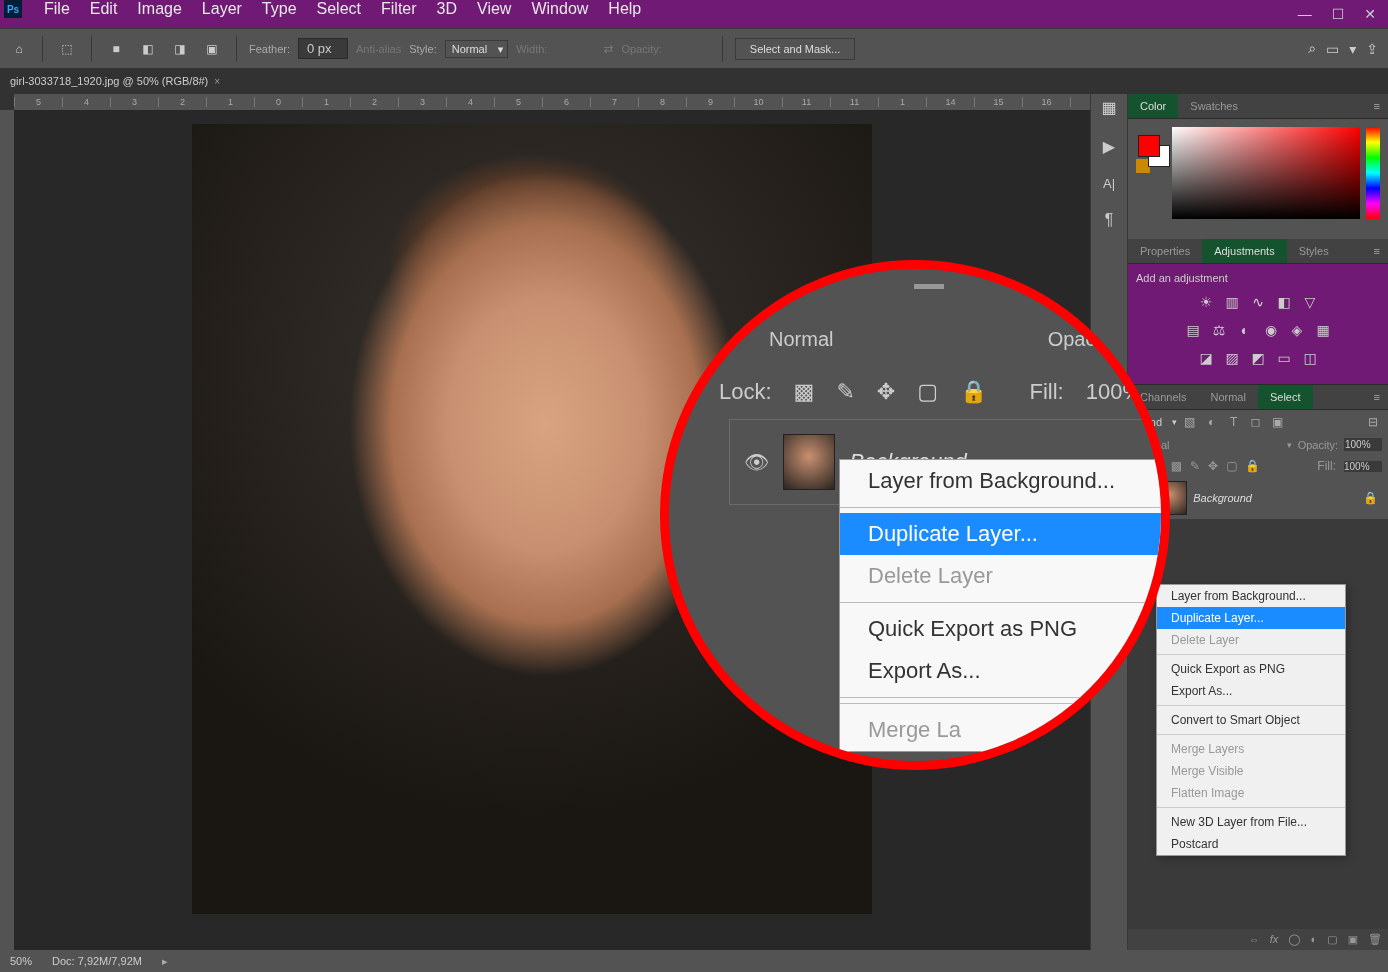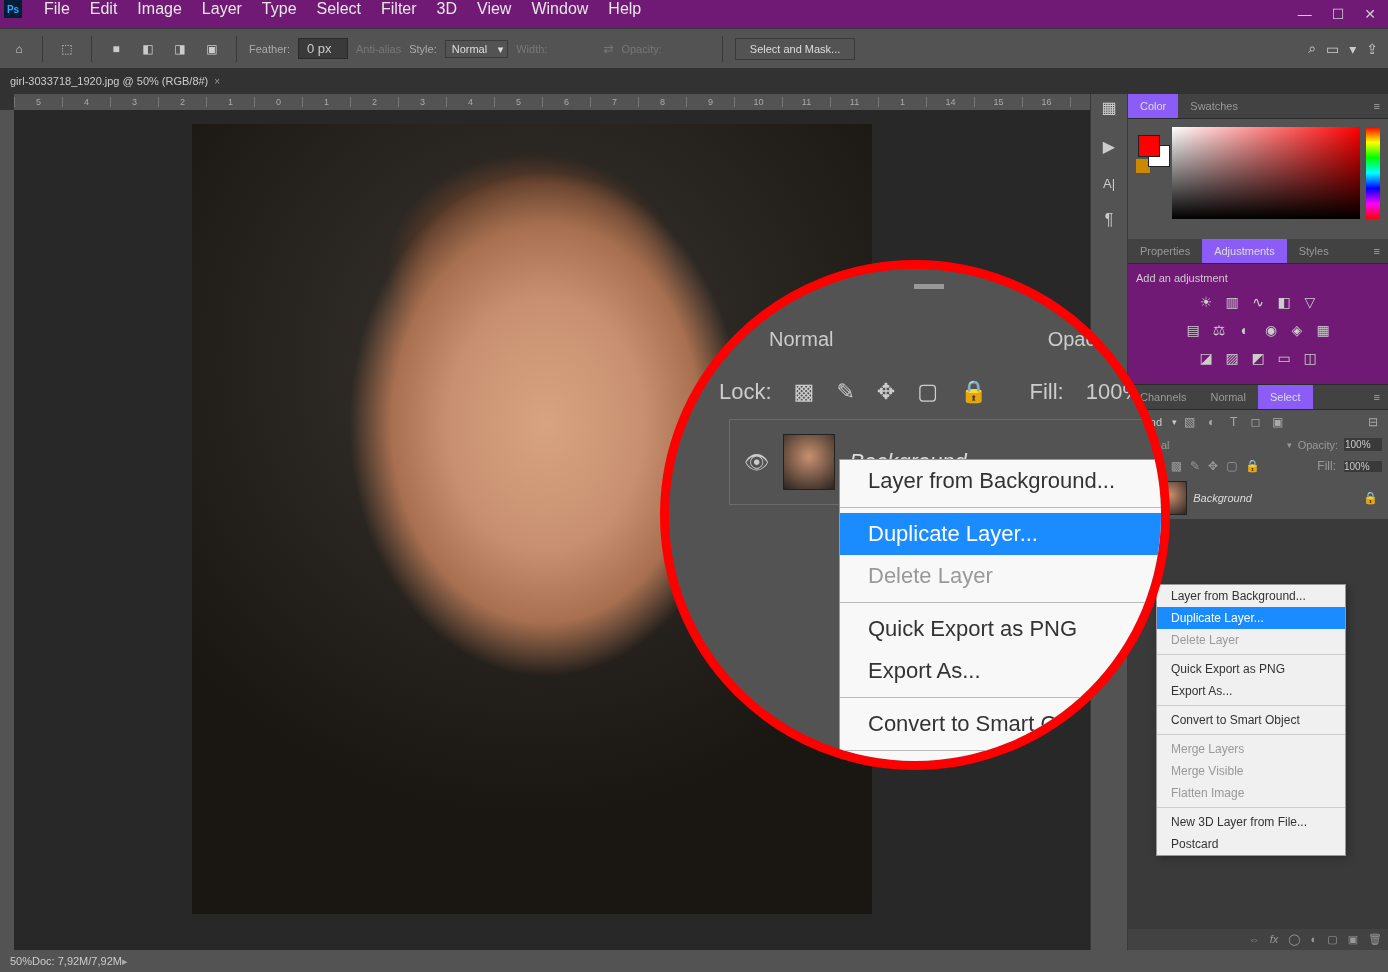--- a/index.html
+++ b/index.html
@@ -28,21 +28,21 @@
 .ruler-left{position:absolute;top:110px;left:0;width:14px;bottom:22px;background:#535353}
 .canvas-area{position:absolute;top:110px;left:14px;right:298px;bottom:22px;background:#282828;overflow:hidden}
 .canvas-img{position:absolute;left:178px;top:14px;width:680px;height:790px;background:radial-gradient(circle at 50% 30%,#3a3530 0%,#1a1612 70%);overflow:hidden}
 .portrait{position:absolute;inset:0;background:radial-gradient(ellipse 280px 360px at 52% 38%,#d8a380 0%,#c89070 35%,#a87050 55%,transparent 70%),radial-gradient(ellipse 180px 140px at 50% 18%,#6b4a35 0%,#5a3a28 60%,transparent 80%)}
 .right-docks{position:absolute;top:94px;right:0;width:298px;bottom:22px;background:#535353;display:flex}
 .dock-icons{width:38px;background:#535353;padding-top:4px;display:flex;flex-direction:column;align-items:center;gap:20px;border-left:1px solid #383838;border-right:1px solid #383838}
 .dock-icons span{color:#ccc;font-size:16px}
 .panels{flex:1;display:flex;flex-direction:column}
 .panel-tabs{display:flex;background:#424242;border-bottom:1px solid #2a2a2a;font-size:11px}
 .panel-tabs>div{padding:6px 12px;color:#999}
-.panel-tabs>div.active{background:#8b5cf6;color:#ddd}
+.panel-tabs>div.active{background:#14532d;color:#ddd}
 .panel-tabs .menu{margin-left:auto;padding:6px 8px;color:#aaa}
 .color-panel-body{height:120px;background:#535353;padding:8px;display:flex;gap:6px}
 .fg-bg-swatch{width:30px;position:relative}
 .fg-sw{position:absolute;top:8px;left:2px;width:22px;height:22px;background:#ff0000;border:1px solid #222}
 .bg-sw{position:absolute;top:18px;left:12px;width:22px;height:22px;background:#fff;border:1px solid #222}
 .color-field{flex:1;height:92px;position:relative;background:linear-gradient(to right,#fff,#ff0000)}
 .color-field::after{content:"";position:absolute;inset:0;background:linear-gradient(to bottom,transparent 0%,#000 100%)}
 .hue-strip{width:14px;height:92px;background:linear-gradient(to bottom,#f00,#ff0,#0f0,#0ff,#00f,#f0f,#f00)}
 .props-body{padding:8px;background:#701a75}
 .adj-label{font-size:11px;color:#ccc;margin-bottom:8px}
@@ -75,21 +75,21 @@
 .zc-lockrow span{font-size:22px}
 .zc-layer{position:absolute;top:150px;left:60px;right:-40px;display:flex;align-items:center;gap:14px;padding:14px;border:1px solid #6a6a6a}
 .zc-eye{font-size:20px;color:#ccc}
 .zc-thumb{width:52px;height:56px;background:radial-gradient(circle at 50% 40%,#c89070,#2a2420);border:1px solid #222}
 .zc-lname{font-size:22px;font-style:italic;color:#ddd}
 .zc-ctx{position:absolute;top:190px;left:170px;right:-40px;background:#f8f8f8;border:1px solid #999;font-size:22px;color:#333}
 .zc-ctx .zi{padding:8px 28px}
 .zc-ctx .zi.hl{background:#1a8cff;color:#fff}
 .zc-ctx .zsep{height:1px;background:#bbb;margin:5px 0}
 .zc-handle{position:absolute;top:15px;left:245px;width:30px;height:5px;background:#999}
-.status-bar{position:absolute;bottom:0;left:0;right:0;height:22px;background:#535353;display:flex;align-items:center;padding:0 10px;font-size:11px;color:#ccc;}
+.status-bar{position:absolute;bottom:0;left:0;right:0;height:22px;background:#535353;display:flex;align-items:center;padding:0 10px;font-size:11px;color:#ccc;gap:20px}
 .status-arrow{color:#aaa}
 .warn-icon{width:14px;height:14px;background:#c80;margin-top:32px}
 </style>
 </head>
 <body>
 
 <div class="main-menu">
   <div class="ps-logo">Ps</div>
   <span>File</span>
   <span>Edit</span>
@@ -333,21 +333,20 @@
     </div>
     <div class="zc-ctx">
       <div class="zi">Layer from Background...</div>
       <div class="zsep"></div>
       <div class="zi hl">Duplicate Layer...</div>
       <div class="zi" style="color:#999">Delete Layer</div>
       <div class="zsep"></div>
       <div class="zi">Quick Export as PNG</div>
       <div class="zi">Export As...</div>
       <div class="zsep"></div>
-      <div class="zi">Convert to Smart Ob</div>
       <div class="zsep"></div>
       <div class="zi" style="color:#999">Merge La</div>
     </div>
   </div>
 </div>
 
 <div class="status-bar">
   <span>50%</span>
   <span>Doc: 7,92M/7,92M</span>
   <span class="status-arrow">▸</span>

